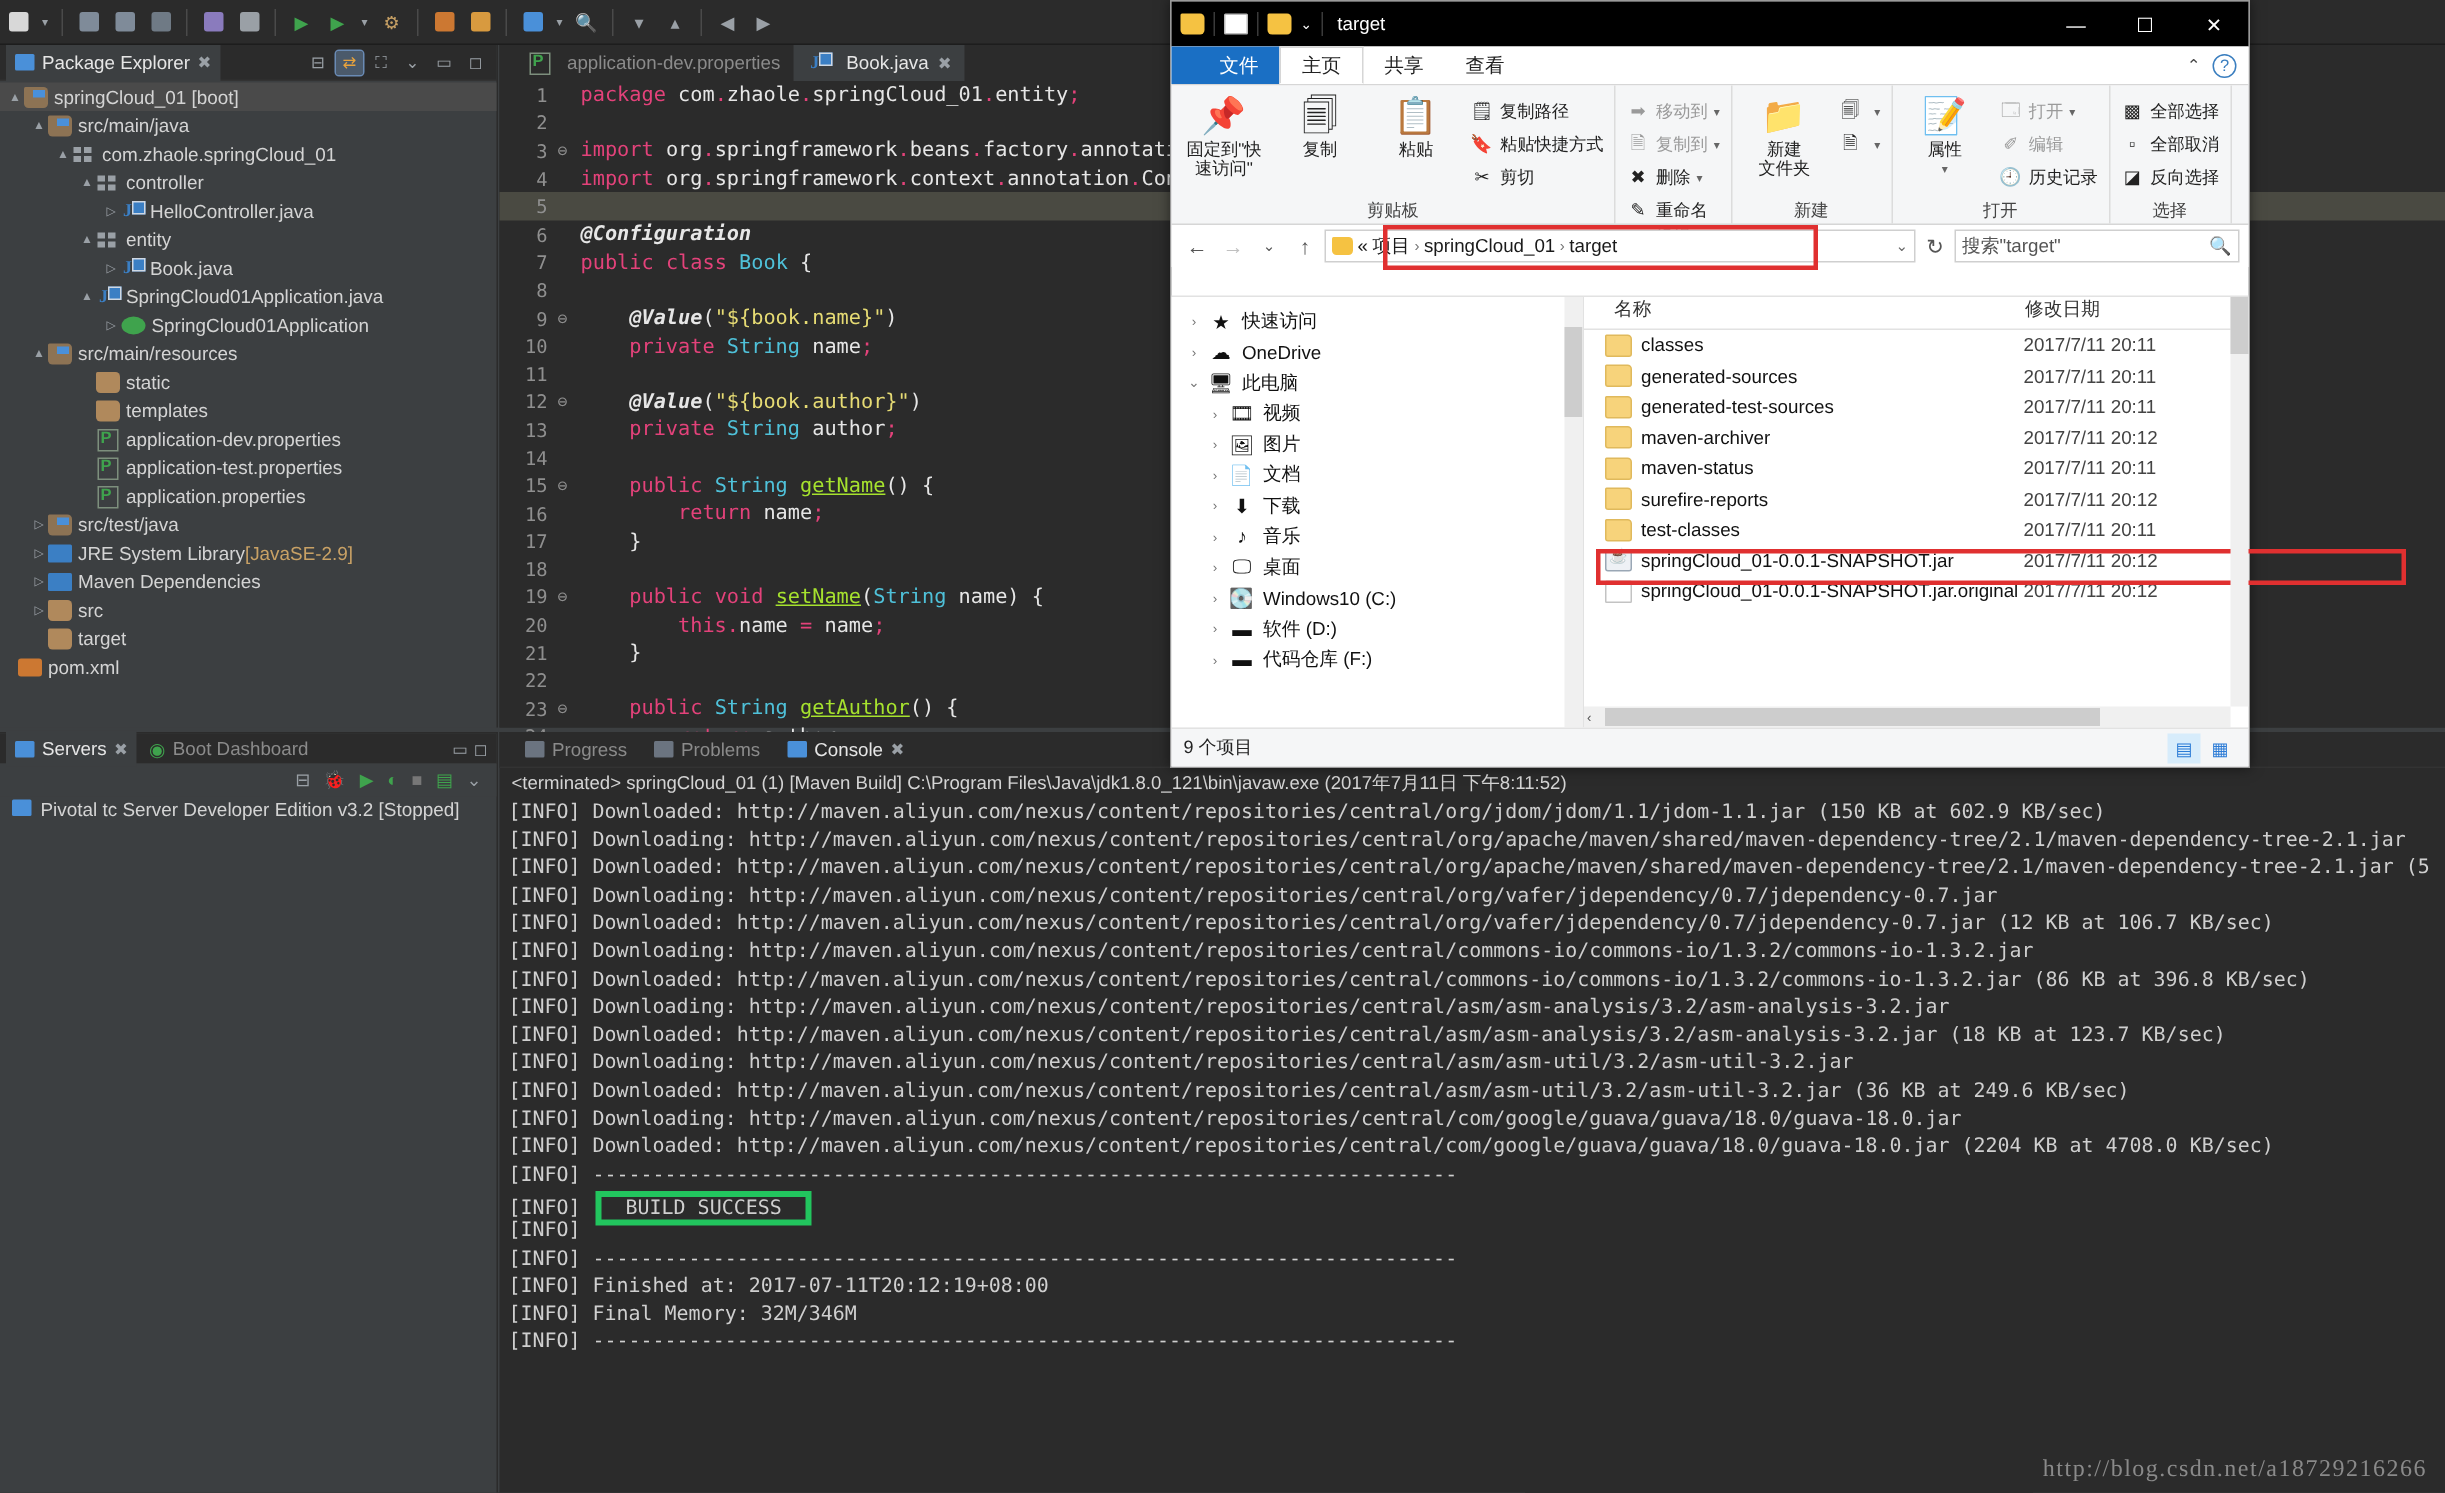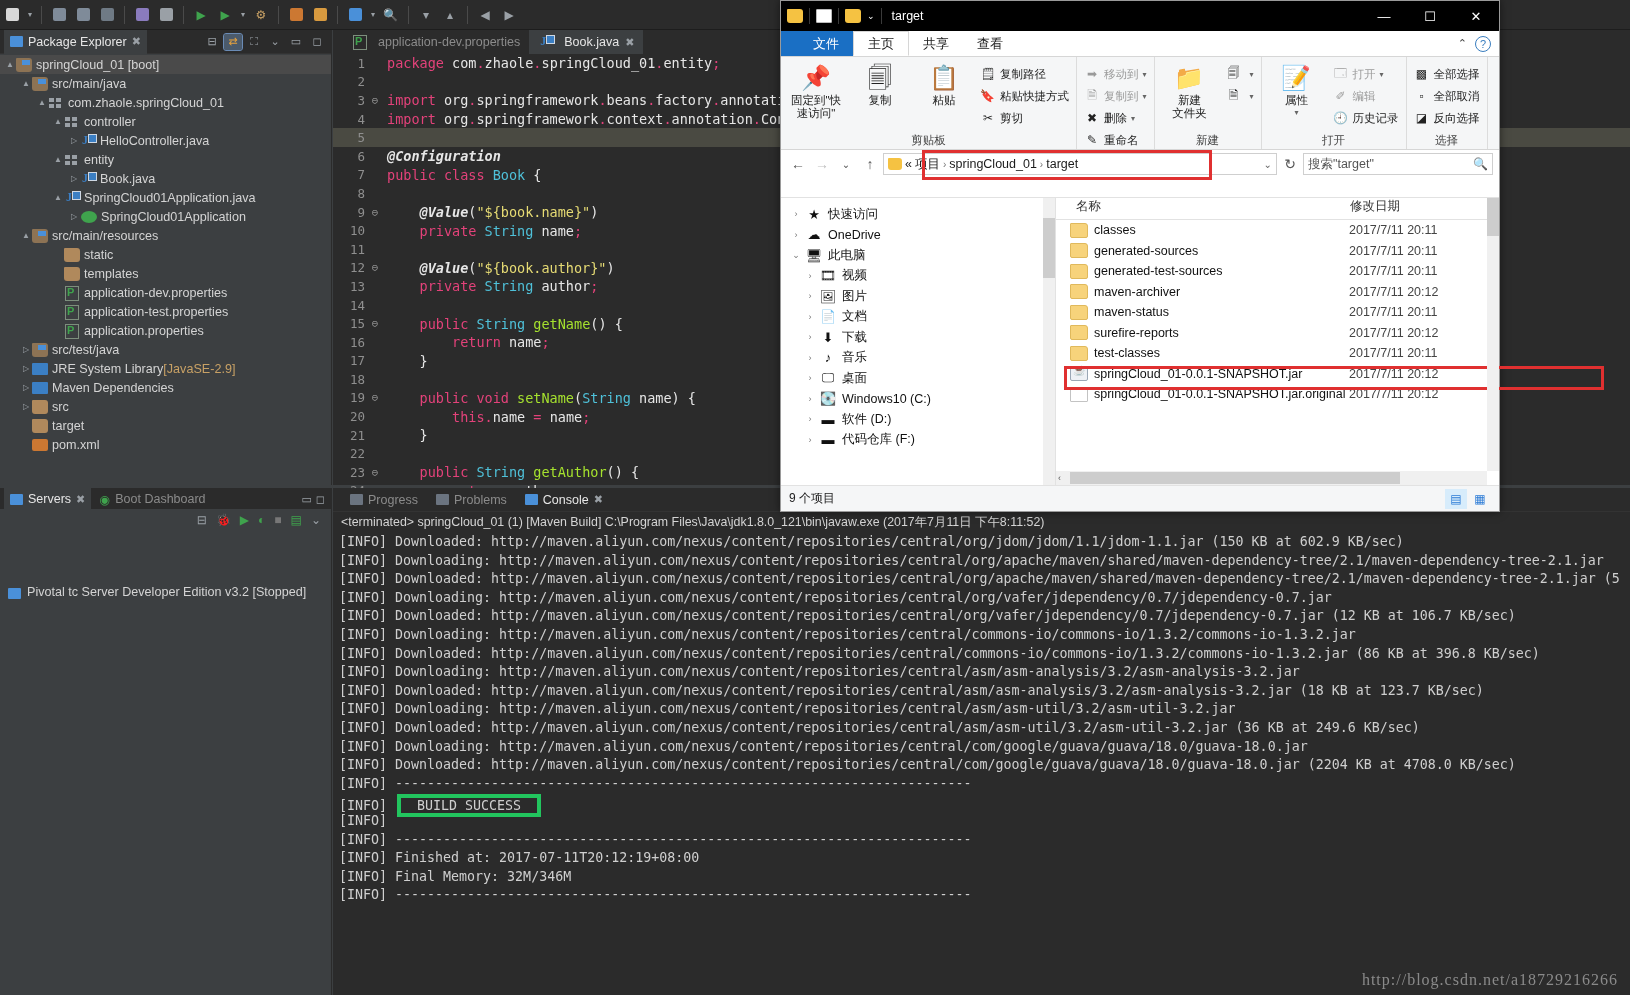--- a/index.html
+++ b/index.html
@@ -65,41 +65,41 @@
   #srv-tabbar { height:20px; background:#2b2b2b; display:flex; align-items:center; padding-left:4px;}
   #srv-tab { display:flex; align-items:center; gap:5px; background:#3c3f41; height:24px; padding:0 6px;
       color:#e6e6e6; font-size:12.5px;}
   #boot-tab { display:flex; align-items:center; gap:5px; height:24px; padding:0 8px;
       color:#8b8b8b; font-size:12.5px;}
   #srv-tools { margin-left:auto; display:flex; gap:4px; padding-right:6px; color:#9aa0a6; font-size:11px;}
   #srv-toolrow { height:22px; display:flex; align-items:center; justify-content:flex-end;
       gap:9px; padding-right:10px; background:#3c3f41;}
   .stool { color:#3fa34d; font-size:12px; }
   #srv-list { padding-top:2px; }
-  #srv-item { display:flex; align-items:flex-end; gap:6px; height:20px; padding-left:8px;
-      font-size:12.6px; color:#d4d4d4;margin-top:46px; }
+  #srv-item { display:flex; align-items:flex-start; gap:6px; height:20px; padding-left:8px;
+      font-size:12.6px; color:#d4d4d4; }
 
   
   #editor { position:absolute; left:333px; top:30px; width:1297px; height:455px; background:#2b2b2b; }
   #ed-tabbar { height:24px; background:#2b2b2b; display:flex; align-items:flex-end; padding-left:10px;}
   .etab { display:flex; align-items:center; gap:6px; height:24px; padding:0 9px; font-size:12.5px; }
   .etab.inactive { color:#8b8b8b; }
   .etab.active { background:#3c3f41; color:#e6e6e6; }
   #code { position:absolute; left:0; top:24px; right:0; bottom:0; background:#2b2b2b;
       font-family:"DejaVu Sans Mono", monospace; font-size:13.5px; }
   .cline { height:18.6px; display:flex; align-items:center; white-space:pre; }
   .gut { width:36px; text-align:right; padding-right:4px; color:#8f8f8f; font-size:12.5px;
       flex:0 0 36px; }
   .fold { width:12px; flex:0 0 12px; text-align:center; color:#8f8f8f; font-size:11px; }
   .ctext { padding-left:6px; }
   .kw { color:#e3427a; }
   .type { color:#4fc1d9; }
   .ann { color:#e6e6e6; font-style:italic; font-weight:bold; }
   .str { color:#e6db74; }
-  .fn  { color:#a6e22e; }
+  .fn  { color:#a6e22e;text-decoration:underline; }
   .pl  { color:#e6e6e6; }
   .op  { color:#e3427a; }
   .cline.hl { background:#4a4a42; }
 
   
   #console { position:absolute; left:333px; top:488px; width:1297px; height:507px; background:#2b2b2b;}
   #cons-tabbar { height:24px; background:#2b2b2b; display:flex; align-items:center; padding-left:8px;
       border-bottom:1px solid #333;}
   .ctab { display:flex; align-items:center; gap:5px; height:24px; padding:0 9px; font-size:12.5px;
       color:#8b8b8b;}
@@ -374,21 +374,21 @@
         <div class="trow" style="padding-left: 20px;">
           <span class="arrow">▷</span>
           <span class="ticon f-folder"></span>
           <span>src</span>
         </div>
         <div class="trow" style="padding-left: 20px;">
           <span class="arrow"></span>
           <span class="ticon f-folder"></span>
           <span>target</span>
         </div>
-        <div class="trow" style="padding-left: 20px;">
+        <div class="trow" style="">
           <span class="arrow"></span>
           <span class="ticon f-xml"></span>
           <span>pom.xml</span>
         </div>
       </div>
   </div>
 
   <div id="srv-panel">
     <div id="srv-tabbar">
       <div id="srv-tab">

